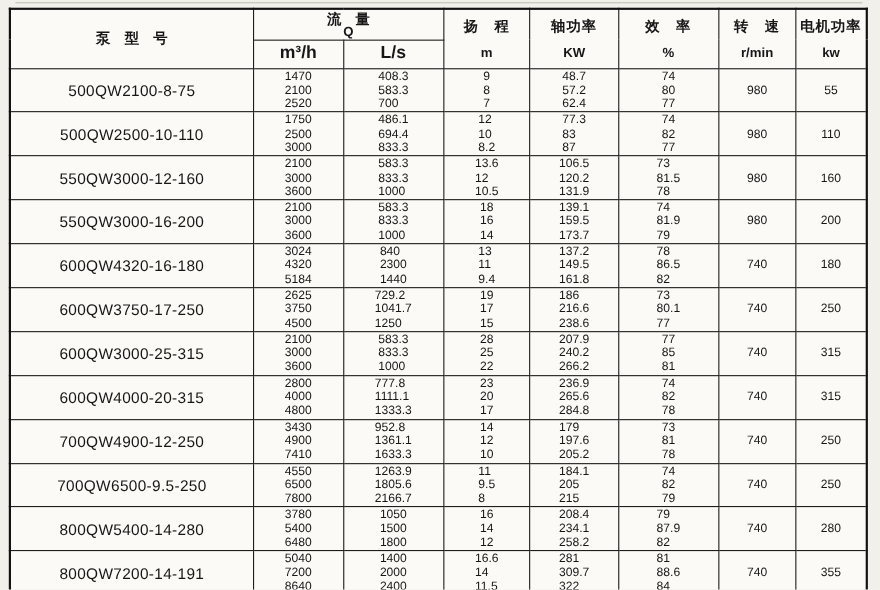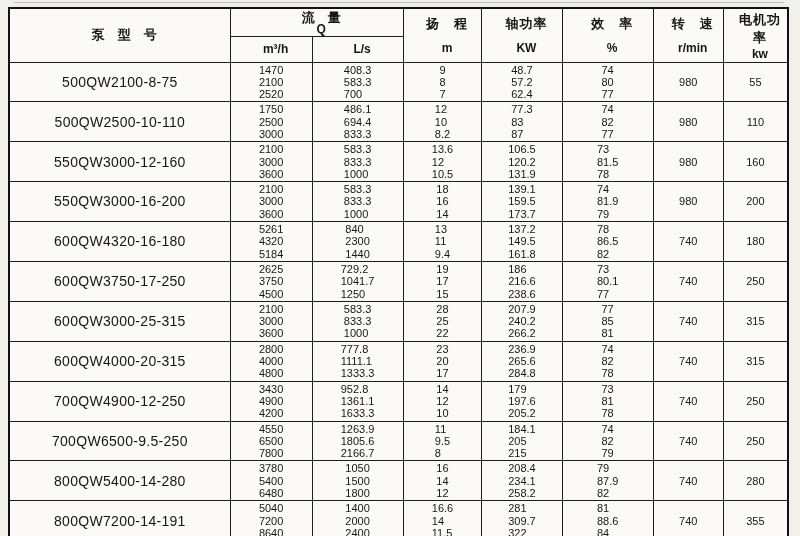--- a/index.html
+++ b/index.html
@@ -34,39 +34,39 @@
   }
   .spec th, .spec td {
     border: 1px solid #1d1d1d;
     padding: 1px 3px;
     vertical-align: middle;
   }
 
   
   .spec thead tr.h1 { height: 28px; }
   .spec thead tr.h2 { height: 26px; }
-  .spec th { font-weight: 700; font-size: 13px; text-align: center; padding-left: 12px; }
+  .spec th { font-weight: 700; font-size: 13px; text-align: center; }
   .hstack {
     display: flex;
     flex-direction: column;
     justify-content: space-around;
     height: 48px;
   }
   .hlabel { font-size: 13px; letter-spacing: 1px; }
   .hunit  { font-size: 12px; font-weight: 700; letter-spacing: 0; }
   .flowstack {
     display: flex;
     flex-direction: column;
     justify-content: flex-end;
     align-items: center;
     height: 24px;
     line-height: 12px;
   }
   .flow-q { font-size: 12px; line-height: 10px; }
-  .unit-row th { font-size: 12px; font-weight: 700; }
+  .unit-row th { font-size: 16px; font-weight: 700; }
 
   
   .spec tbody tr { height: 38.7px; }
   .spec td {
     font-size: 11px;
     line-height: 12.3px;
     text-align: center;
   }
   .blk {
     display: inline-block;
@@ -220,21 +220,21 @@
 173.7</span></td>
     <td><span class="blk">74
 81.9
 79</span></td>
     <td><span>980</span></td>
     <td><span>200</span></td>
   </tr>
 
   <tr>
     <td class="model"><span>600QW4320-16-180</span></td>
-    <td><span class="blk">5261
+    <td><span class="blk">3024
 4320
 5184</span></td>
     <td><span class="blk">840
 2300
 1440</span></td>
     <td><span class="blk">13
 11
 9.4</span></td>
     <td><span class="blk">137.2
 149.5
@@ -306,21 +306,21 @@
 82
 78</span></td>
     <td><span>740</span></td>
     <td><span>315</span></td>
   </tr>
 
   <tr>
     <td class="model"><span>700QW4900-12-250</span></td>
     <td><span class="blk">3430
 4900
-4200</span></td>
+7410</span></td>
     <td><span class="blk">952.8
 1361.1
 1633.3</span></td>
     <td><span class="blk">14
 12
 10</span></td>
     <td><span class="blk">179
 197.6
 205.2</span></td>
     <td><span class="blk">73

